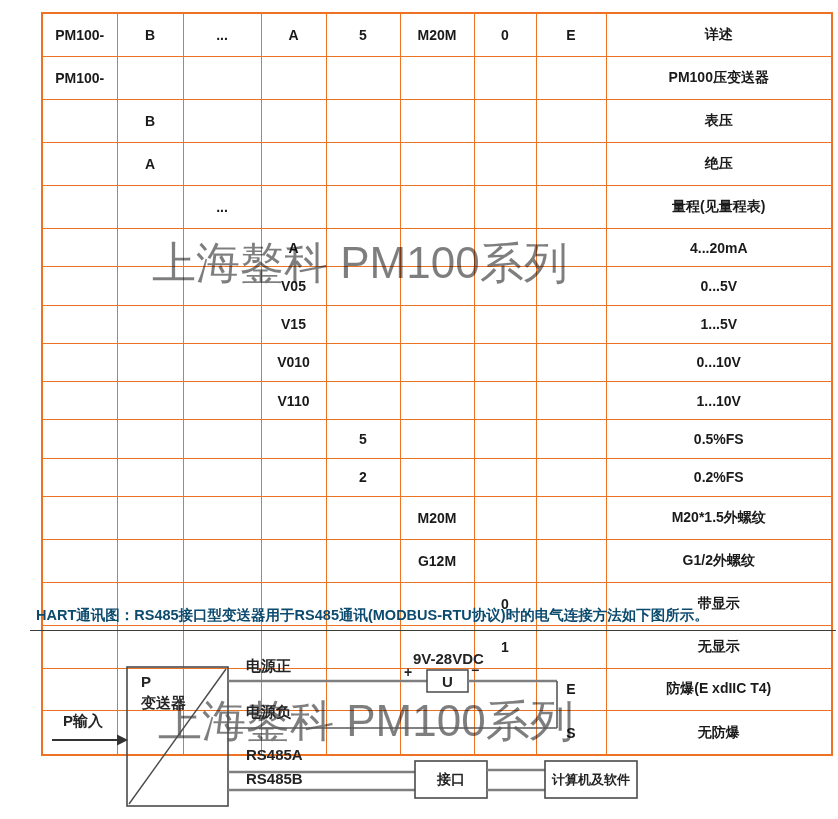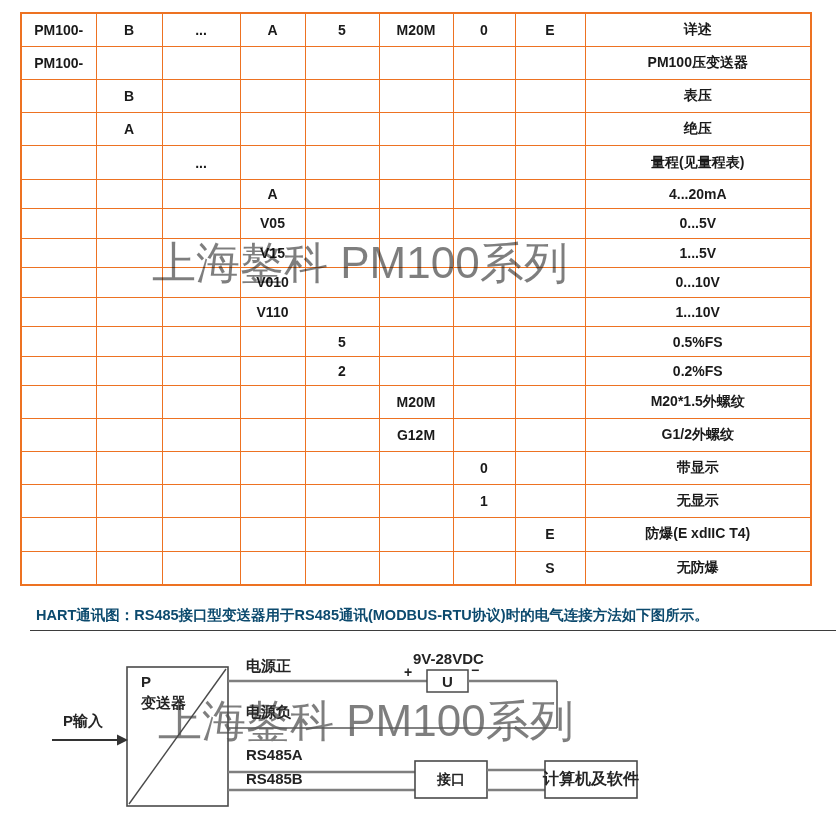--- a/index.html
+++ b/index.html
@@ -6,21 +6,21 @@
     --orange:#ED7222;
     --ink:#1f1f1f;
   }
   html,body{margin:0;padding:0;background:#ffffff;}
   .page{
     position:relative;width:838px;height:819px;background:#ffffff;overflow:hidden;
     font-family:"Liberation Sans","DejaVu Sans",sans-serif;color:var(--ink);
   }
   
   table.spec{
-    position:absolute;left:20px;top:12px;width:790px;height:574px;z-index:1;
+    position:absolute;left:41px;top:12px;width:790px;height:744px;z-index:1;
     border-collapse:collapse;table-layout:fixed;border:2px solid var(--orange);
   }
   table.spec td{
     border:1.5px solid var(--orange);
     font-size:14px;font-weight:600;text-align:center;vertical-align:middle;
     padding:0 2px;color:#1a1a1a;overflow:hidden;white-space:nowrap;
   }
   
   .watermark{
     position:absolute;z-index:2;font-size:44px;line-height:1.15;font-weight:400;
@@ -39,21 +39,21 @@
   .lab-box{left:141px;top:671px;line-height:21px;}
   .lab-power-pos{left:246px;top:657px;}
   .lab-power-neg{left:246px;top:703px;}
   .lab-rs485a{left:246px;top:746px;}
   .lab-rs485b{left:246px;top:770px;}
   .lab-voltage{left:413px;top:644px;margin-top:6px;}
   .lab-plus{left:404px;top:664px;font-size:14px;}
   .lab-minus{left:471px;top:662px;font-size:14px;}
   .lab-u{left:427px;top:671px;width:41px;height:21px;}
   .lab-interface{left:415px;top:761px;width:72px;height:37px;font-size:14px;text-align:center;}
-  .lab-computer{left:545px;top:761px;width:92px;height:37px;font-size:16px;}
+  .lab-computer{left:545px;top:761px;width:92px;height:37px;font-size:13px;}
 </style>
 </head>
 <body>
 
 <div class="page">
 
   <table class="spec">
     <colgroup>
       <col style="width:75px">
         <col style="width:66px">

